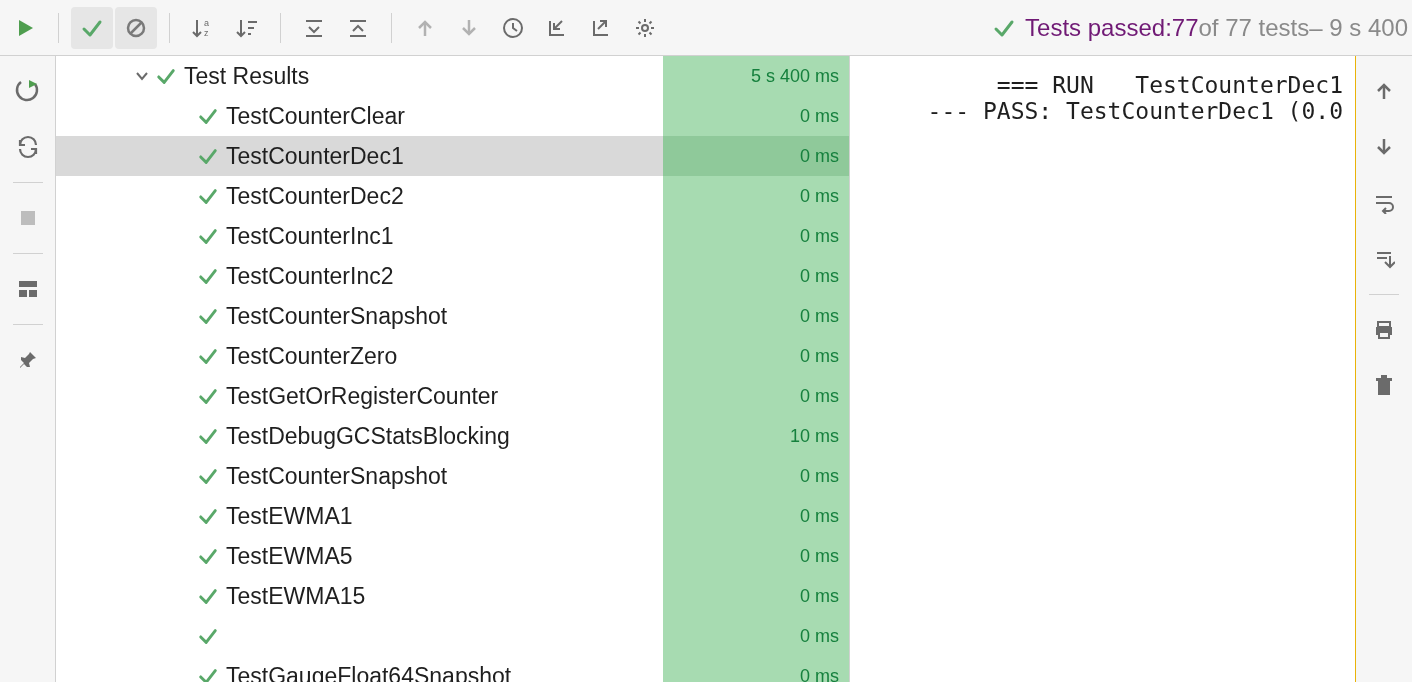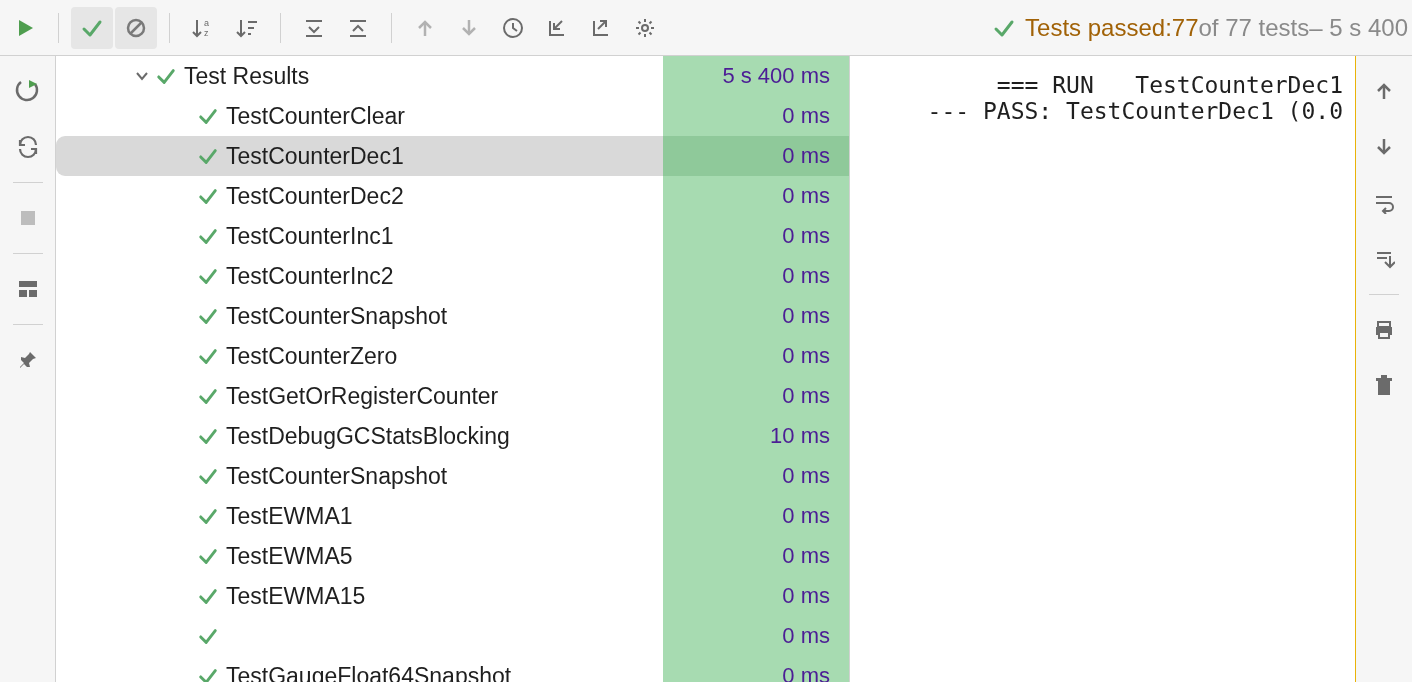--- a/index.html
+++ b/index.html
@@ -53,21 +53,21 @@
     display: flex;
     align-items: center;
     font-size: 24px;
     white-space: nowrap;
     overflow: hidden;
   }
   .status-check {
     color: #4caf50;
     margin-right: 10px;
   }
-  .status-bold { color: #a16207; font-weight: 500; }
+  .status-bold { color: #701a75; font-weight: 500; }
   .status-gray { color: #8a8a8a; }
 
   
   .body {
     display: flex;
     flex: 1;
     min-height: 0;
     text-align: right;
   }
 
@@ -103,21 +103,20 @@
     font-size: 23px;
   }
   .tree-row {
     display: flex;
     align-items: center;
     height: 40px;
     position: relative;
   }
   .tree-row.selected {
     background: #d9d9d9;
-    border-radius: 9px;
   }
   .tree-row .time-bg {
     position: absolute;
     top: 0; bottom: 0; right: 0;
     width: 186px;
     background: #a7dbb1;
   }
   .tree-row.selected .time-bg {
     background: #8fc99a;
   }
@@ -134,25 +133,25 @@
   .chev { width: 24px; display:inline-flex; justify-content:center; color:#6b6b6b; margin-right:2px;}
   .pass-icon {
     color: #4caf50;
     margin-right: 8px;
     display:inline-flex;
     align-items:center;
   }
   .tree-name { color: #1f1f1f; }
   .tree-time {
     margin-left: auto;
-    padding-right: 19px;
-    color: #4c1d95;
+    padding-right: 10px;
+    color: #15803d;
     position: relative;
     z-index: 2;
-    font-size: 22px;
+    font-size: 18px;
   }
 
   .console-panel {
     flex: 1;
     overflow: hidden;
     padding: 16px 12px;
     font-family: "SF Mono", Menlo, Consolas, monospace;
     font-size: 23px;
     white-space: pre;
     color: #1f1f1f;
@@ -271,21 +270,21 @@
 
   <div class="toolbar-status">
     <span class="status-check">
       <svg width="22" height="22" viewBox="0 0 22 22">
           <polyline points="3,12 9,18 19,5" fill="none" stroke="#59a869" stroke-width="3" stroke-linecap="round" stroke-linejoin="round"></polyline>
         </svg>
     </span>
     <span class="status-bold">Tests passed: </span>
     <span class="status-bold">77</span>
     <span class="status-gray"> of 77 tests</span>
-    <span class="status-gray"> – 5 s 400</span>
+    <span class="status-gray"> – 9 s 400</span>
   </div>
 </div>
 
 <div class="body">
 
   <div class="left-rail">
     <div class="rail-btn">
       <svg width="26" height="26" viewBox="0 0 26 26">
           <path d="M6 4 A10 10 0 1 0 20 6" fill="none" stroke="#6b6b6b" stroke-width="2.5"></path>
           <polygon points="14,2 22,6 14,10" fill="#4f9e4f"></polygon>

